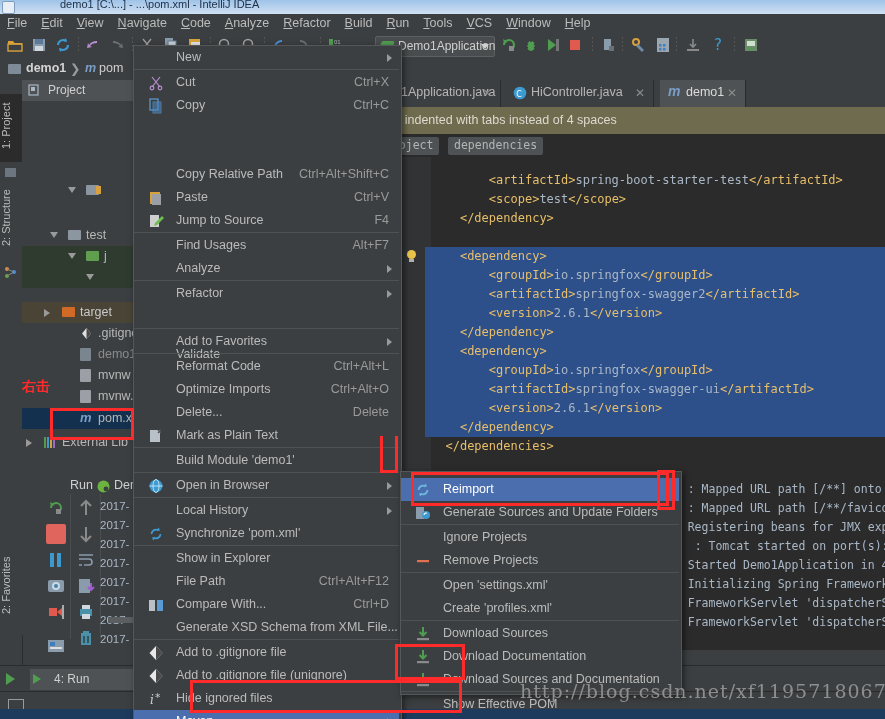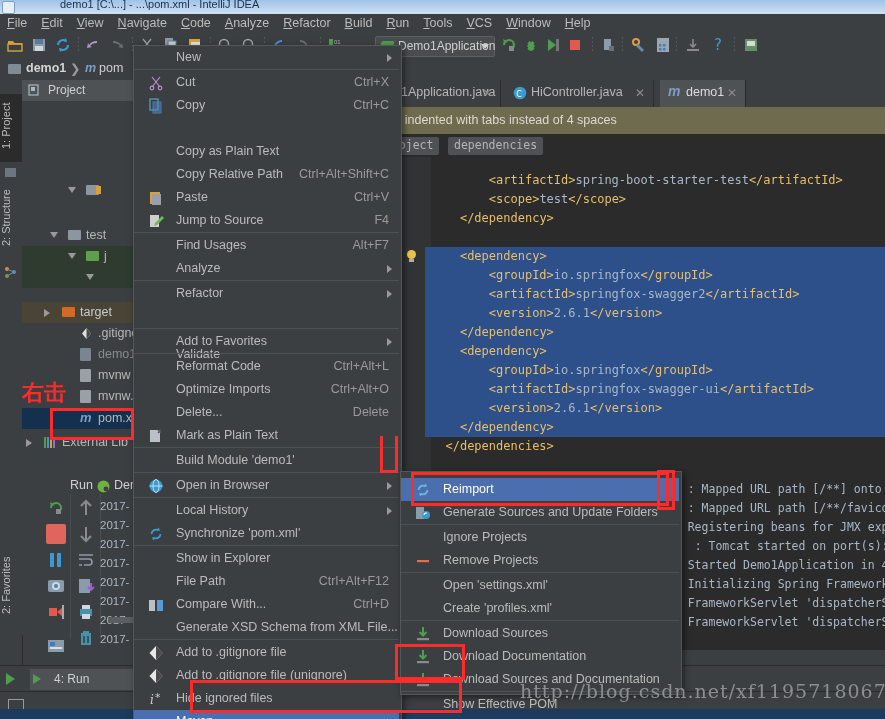--- a/index.html
+++ b/index.html
@@ -108,21 +108,21 @@
   
   #submenu{left:400px;top:471px;width:280px;height:222px;background:#3c3f41;
     border:1px solid #555759;box-shadow:2px 2px 6px rgba(0,0,0,.5);}
   .srow{position:absolute;left:0;width:278px;height:23px;font-size:12.5px;color:#bbbbbb;}
   .srow .sl{position:absolute;left:42px;top:4px;white-space:nowrap;}
   .srow.hl{background:#4b6eaf;color:#ffffff;}
   .srow .si{position:absolute;left:14px;top:4px;width:16px;height:16px;}
   .sdiv{position:absolute;left:0;width:278px;height:1px;background:#4f5254;}
   
   .redbox{position:absolute;border:3px solid #ff2b2b;pointer-events:none;}
-  #cnlabel{position:absolute;left:22px;top:378px;font-size:22px;color:#ff2b2b;
+  #cnlabel{position:absolute;left:22px;top:378px;font-size:14px;color:#ff2b2b;
     font-family:Liberation Sans, sans-serif;font-weight:bold;}
   
   #watermark{position:absolute;left:520px;top:680px;font-size:19px;color:#8e8e8e;
     font-family:"DejaVu Serif","Liberation Serif",serif;letter-spacing:1px;white-space:nowrap;}
   
   #taskbar{left:0;top:709px;width:885px;height:10px;background:#1d3b5c;}
   svg{display:block;}
 </style>
 </head>
 <body>
@@ -629,23 +629,20 @@
     <div class="mrow" style="top: 48px;">
       <span class="mi">
         <svg width="16" height="16" viewBox="0 0 16 16">
           <rect x="2" y="1" width="8" height="11" fill="none" stroke="#5a9bd4" stroke-width="1.2"></rect>
           <rect x="5" y="4" width="8" height="11" fill="#4a88c7" opacity=".55" stroke="#5a9bd4" stroke-width="1.2"></rect>
         </svg>
       </span>
       <span class="ml">Copy</span>
       <span class="mk">Ctrl+C</span>
     </div>
-    <div class="mrow" style="top: 94px;">
-      <span class="ml">Copy as Plain Text</span>
-    </div>
     <div class="mrow" style="top: 117px;">
       <span class="ml">Copy Relative Path</span>
       <span class="mk">Ctrl+Alt+Shift+C</span>
     </div>
     <div class="mrow" style="top: 140px;">
       <span class="mi">
         <svg width="16" height="16" viewBox="0 0 16 16">
           <rect x="2" y="2" width="10" height="12" fill="#d9a13b"></rect>
           <rect x="4" y="4" width="9" height="11" fill="#9aa0a6"></rect>
         </svg>

